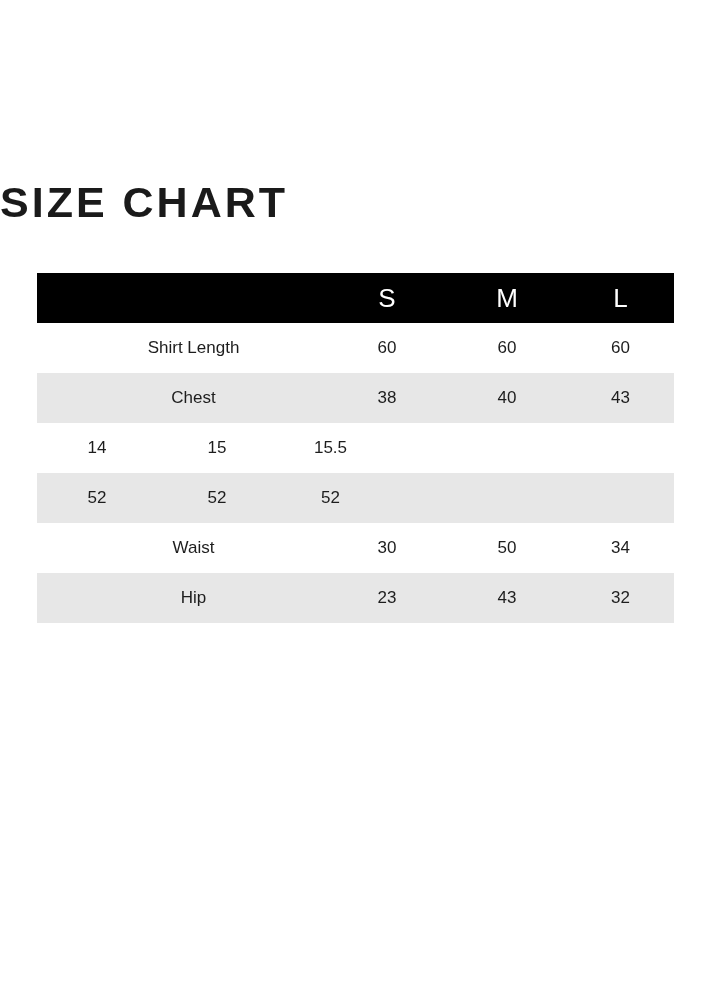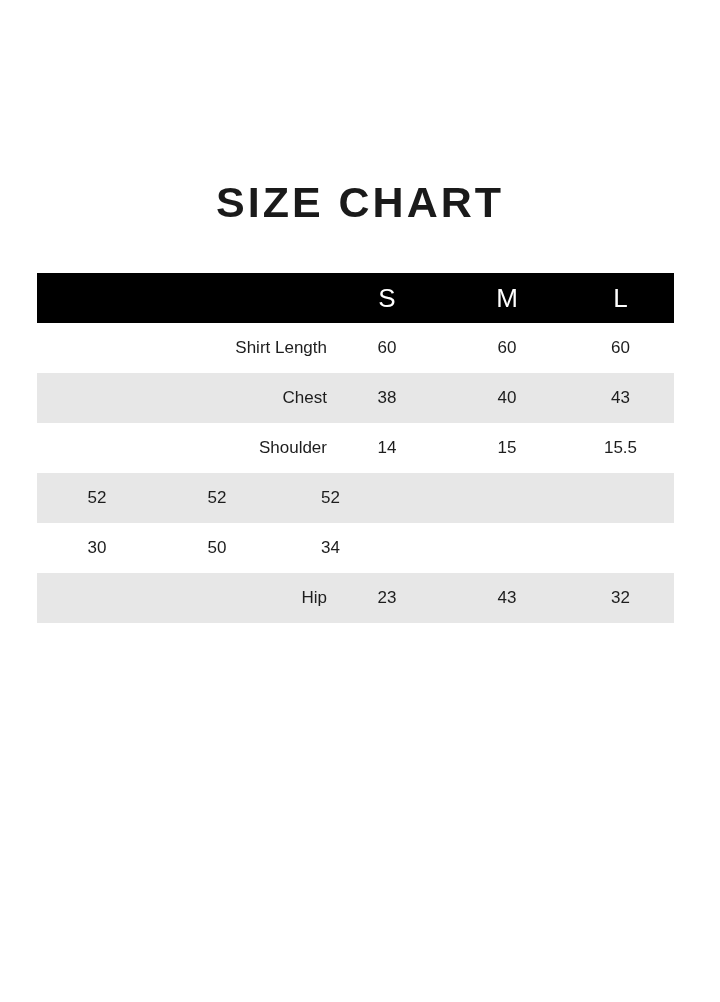--- a/index.html
+++ b/index.html
@@ -14,21 +14,21 @@
     height: 1002px;
     background: #ffffff;
     overflow: hidden;
   }
   .title {
     position: absolute;
     top: 181px;
     left: 0;
     width: 100%;
     margin: 0;
-    text-align: center;
+    text-align: left;
     font-size: 43px;
     font-weight: bold;
     letter-spacing: 3px;
     color: #1a1a1a;
     line-height: 1;
   }
   .size-table {
     position: absolute;
     top: 273px;
     left: 37px;
@@ -47,21 +47,21 @@
     font-size: 26px;
     font-weight: 400;
   }
   .tbody .trow:nth-child(even) {
     background: #e7e7e7;
   }
   .cell-label {
     width: 290px;
     padding-left: 23px;
     box-sizing: border-box;
-    text-align: right;
+    text-align: center;
   }
   .cell-val {
     width: 120px;
     text-align: center;
   }
   .cell-val.last {
     width: 107px;
   }
 </style>
 </head>
@@ -91,33 +91,33 @@
 
 
       <div class="trow">
         <div class="cell-label">Chest</div>
         <div class="cell-val">38</div>
         <div class="cell-val">40</div>
         <div class="cell-val last">43</div>
       </div>
 
       <div class="trow">
-        <div class="cell-label">Shoulder</div>
         <div class="cell-val">14</div>
         <div class="cell-val">15</div>
         <div class="cell-val last">15.5</div>
       </div>
 
       <div class="trow">
         <div class="cell-val">52</div>
         <div class="cell-val">52</div>
         <div class="cell-val last">52</div>
       </div>
 
       <div class="trow">
+        <div class="cell-label">Waist</div>
         <div class="cell-val">30</div>
         <div class="cell-val">50</div>
         <div class="cell-val last">34</div>
       </div>
 
       <div class="trow">
         <div class="cell-label">Hip</div>
         <div class="cell-val">23</div>
         <div class="cell-val">43</div>
         <div class="cell-val last">32</div>

